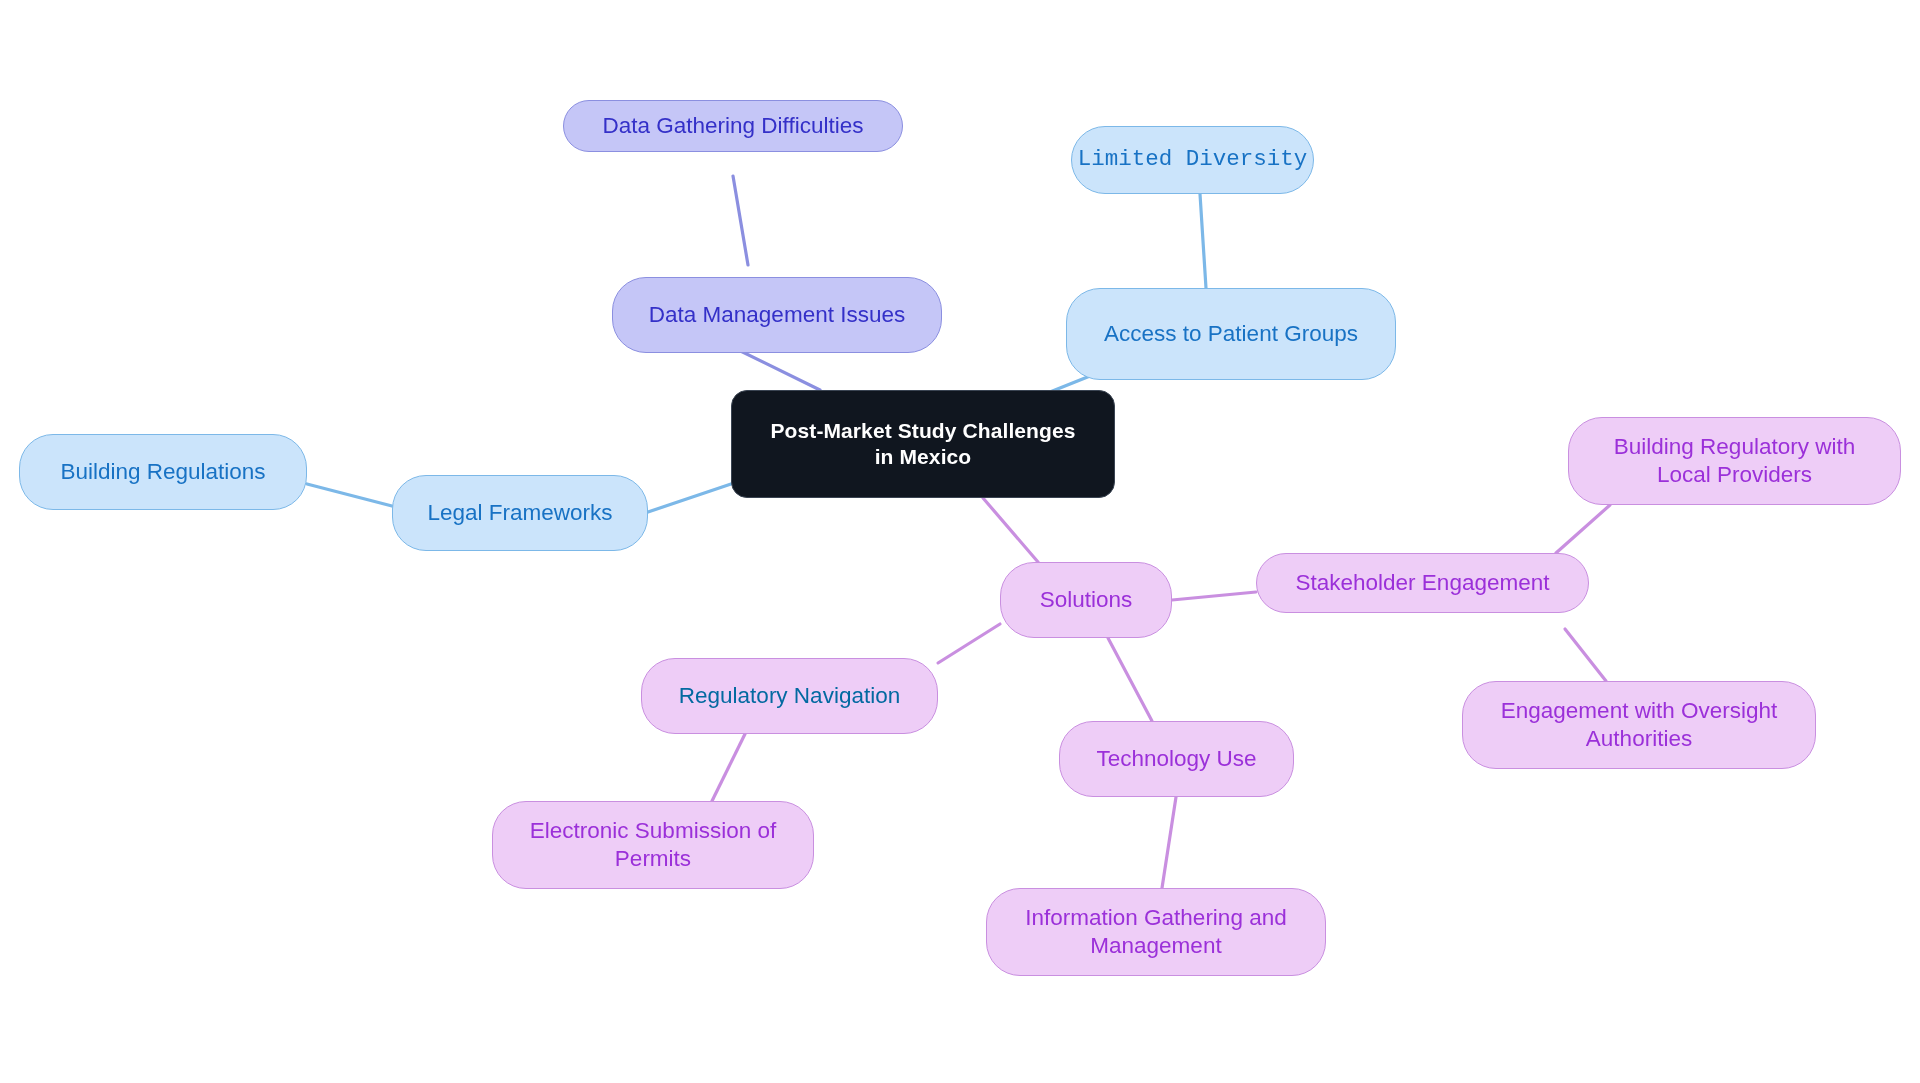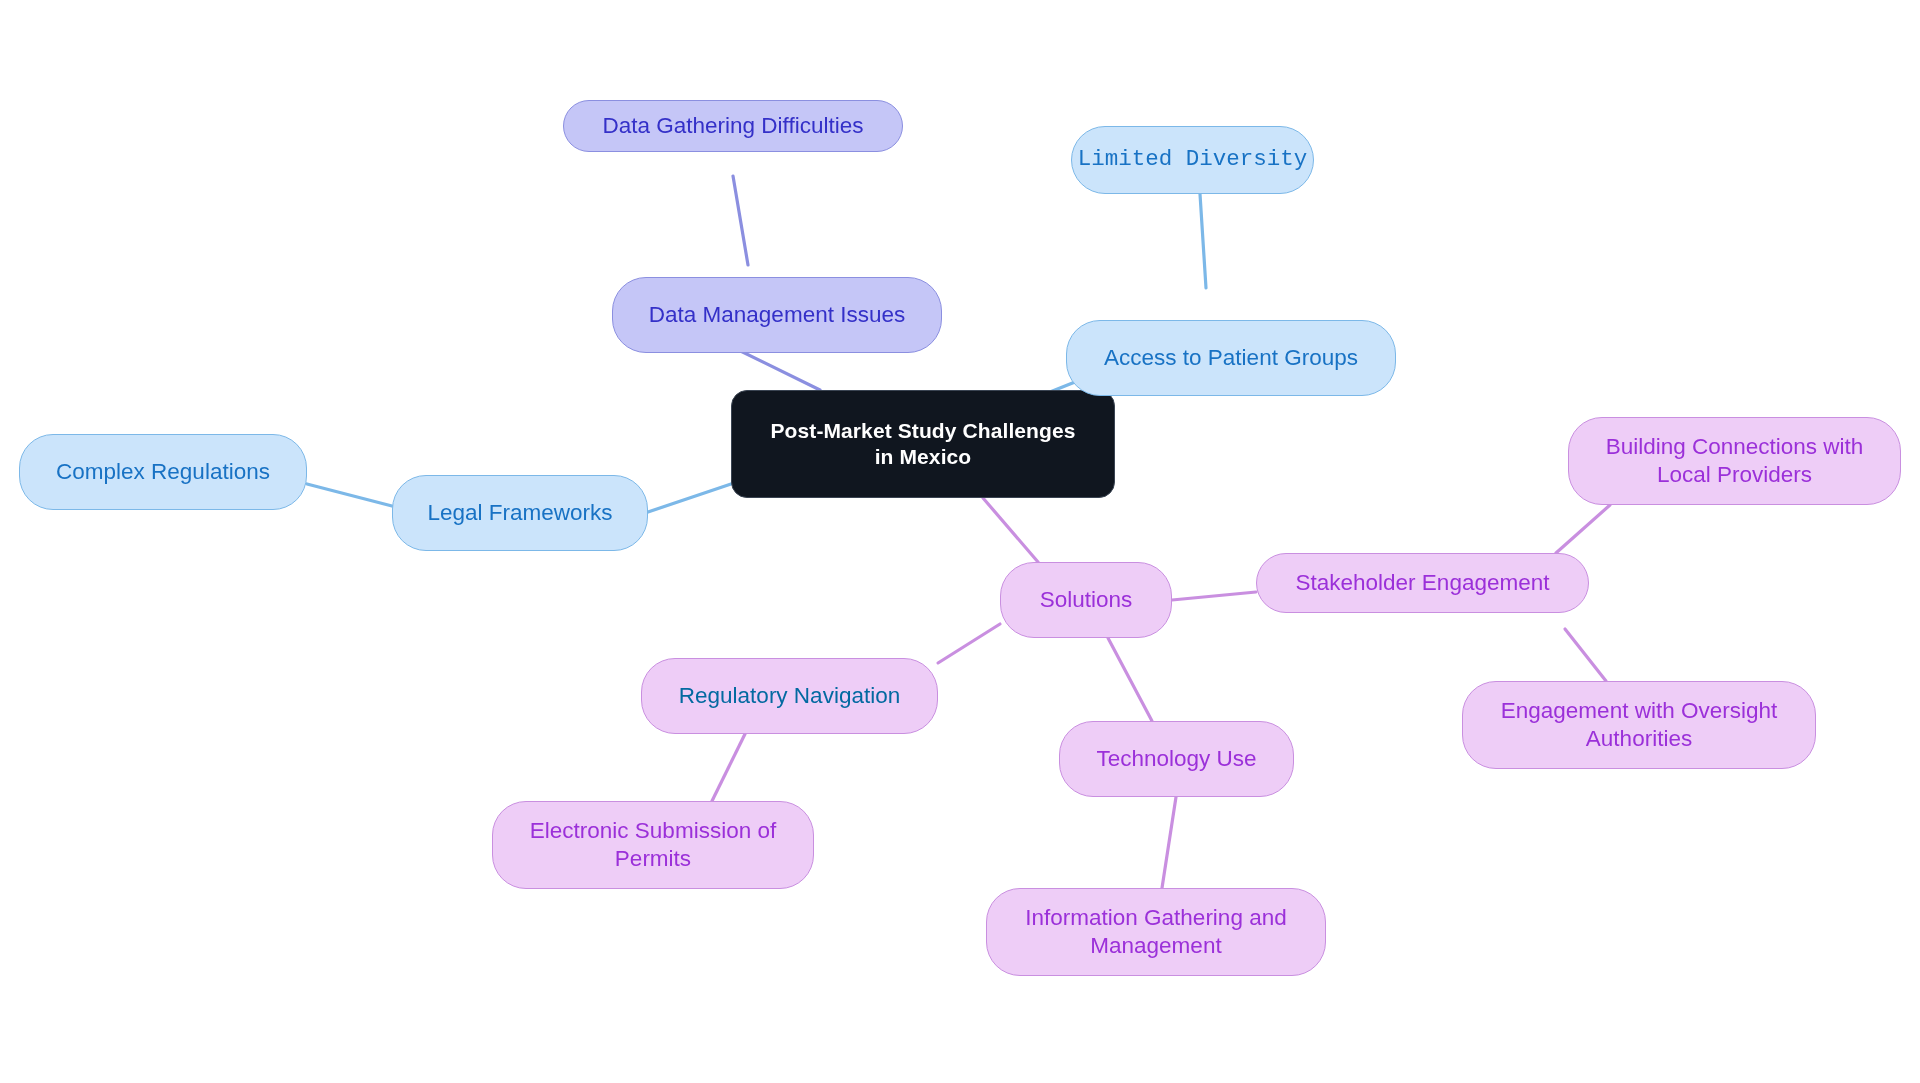--- a/index.html
+++ b/index.html
@@ -72,26 +72,26 @@
       <line x1="745" y1="734" x2="712" y2="801" stroke="#c98fe0" stroke-width="3.2" stroke-linecap="round"></line>
       <line x1="1108" y1="638" x2="1152" y2="721" stroke="#c98fe0" stroke-width="3.2" stroke-linecap="round"></line>
       <line x1="1176" y1="797" x2="1162" y2="888" stroke="#c98fe0" stroke-width="3.2" stroke-linecap="round"></line>
     </svg>
   <div id="nodes">
       <div class="node root" style="left: 731px; top: 390px; width: 384px; height: 108px; background: rgb(16, 22, 31); border-color: rgb(58, 68, 82); color: rgb(255, 255, 255);">Post-Market Study Challenges
 in Mexico</div>
       <div class="node leaf" style="left: 563px; top: 100px; width: 340px; height: 52px; background: rgb(197, 198, 247); border-color: rgb(139, 143, 224); color: rgb(52, 48, 200);">Data Gathering Difficulties</div>
       <div class="node branch" style="left: 612px; top: 265px; width: 330px; height: 76px; background: rgb(197, 198, 247); border-color: rgb(139, 143, 224); color: rgb(52, 48, 200); margin-top: 12px;">Data Management Issues</div>
       <div class="node leaf" style="left: 1071px; top: 126px; width: 243px; height: 68px; background: rgb(203, 228, 251); border-color: rgb(124, 184, 232); color: rgb(24, 114, 196); font-family: Liberation Mono, monospace;">Limited Diversity</div>
-      <div class="node branch" style="left: 1066px; top: 288px; width: 330px; height: 76px; background: rgb(203, 228, 251); border-color: rgb(124, 184, 232); color: rgb(24, 114, 196); margin-top: 32px;">Access to Patient Groups</div>
-      <div class="node leaf" style="left: 19px; top: 434px; width: 288px; height: 76px; background: rgb(203, 228, 251); border-color: rgb(124, 184, 232); color: rgb(24, 114, 196);">Complex Regulations</div>
+      <div class="node branch" style="left: 1066px; top: 288px; width: 330px; height: 92px; background: rgb(203, 228, 251); border-color: rgb(124, 184, 232); color: rgb(24, 114, 196);">Access to Patient Groups</div>
+      <div class="node leaf" style="left: 19px; top: 434px; width: 288px; height: 76px; background: rgb(203, 228, 251); border-color: rgb(124, 184, 232); color: rgb(24, 114, 196);">Building Regulations</div>
       <div class="node branch" style="left: 392px; top: 475px; width: 256px; height: 76px; background: rgb(203, 228, 251); border-color: rgb(124, 184, 232); color: rgb(24, 114, 196);">Legal Frameworks</div>
       <div class="node branch" style="left: 1000px; top: 562px; width: 172px; height: 76px; background: rgb(238, 205, 247); border-color: rgb(201, 143, 224); color: rgb(155, 48, 217);">Solutions</div>
       <div class="node branch" style="left: 1256px; top: 553px; width: 333px; height: 60px; background: rgb(238, 205, 247); border-color: rgb(201, 143, 224); color: rgb(155, 48, 217);">Stakeholder Engagement</div>
-      <div class="node leaf" style="left: 1568px; top: 417px; width: 333px; height: 88px; background: rgb(238, 205, 247); border-color: rgb(201, 143, 224); color: rgb(155, 48, 217);">Building Connections with
+      <div class="node leaf" style="left: 1568px; top: 417px; width: 333px; height: 88px; background: rgb(238, 205, 247); border-color: rgb(201, 143, 224); color: rgb(155, 48, 217);">Building Regulatory with
 Local Providers</div>
       <div class="node leaf" style="left: 1462px; top: 681px; width: 354px; height: 88px; background: rgb(238, 205, 247); border-color: rgb(201, 143, 224); color: rgb(155, 48, 217);">Engagement with Oversight
 Authorities</div>
       <div class="node branch" style="left: 641px; top: 658px; width: 297px; height: 76px; background: rgb(238, 205, 247); border-color: rgb(201, 143, 224); color: #0369a1;">Regulatory Navigation</div>
       <div class="node leaf" style="left: 492px; top: 801px; width: 322px; height: 88px; background: rgb(238, 205, 247); border-color: rgb(201, 143, 224); color: rgb(155, 48, 217);">Electronic Submission of
 Permits</div>
       <div class="node branch" style="left: 1059px; top: 721px; width: 235px; height: 76px; background: rgb(238, 205, 247); border-color: rgb(201, 143, 224); color: rgb(155, 48, 217);">Technology Use</div>
       <div class="node leaf" style="left: 986px; top: 888px; width: 340px; height: 88px; background: rgb(238, 205, 247); border-color: rgb(201, 143, 224); color: rgb(155, 48, 217);">Information Gathering and
 Management</div>
     </div>

